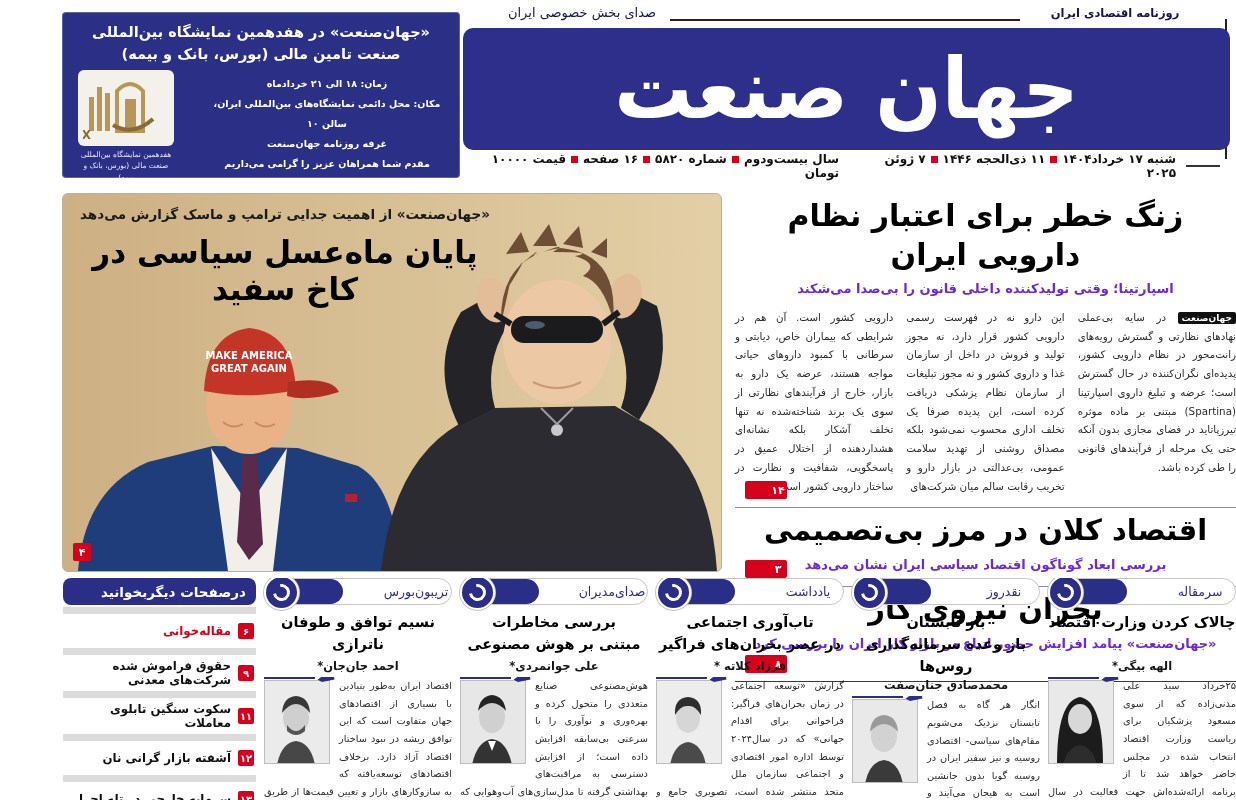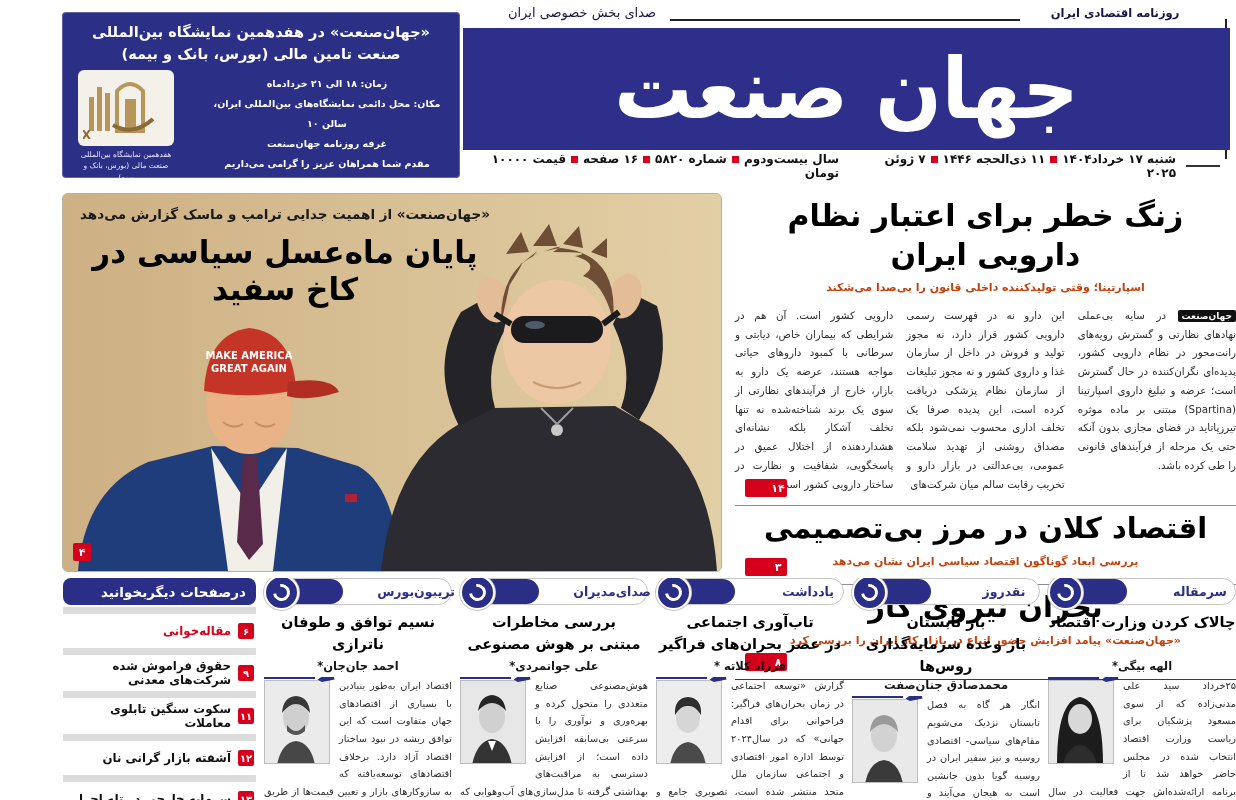--- a/index.html
+++ b/index.html
@@ -1,20 +1,20 @@
 <!DOCTYPE html>
 <html lang="fa"><head>
 <meta charset="utf-8">
 <style>
   html,body{margin:0;padding:0;background:#fff;}
   .page{position:relative;width:1236px;height:800px;background:#fff;overflow:hidden;
         font-family:"DejaVu Sans",sans-serif;direction:rtl;}
   
   .logo-box{position:absolute;left:463px;top:28px;width:767px;height:122px;background:#2d2f8a;
-            border-radius:0;display:flex;align-items:center;justify-content:center;}
+            border-radius:10px;display:flex;align-items:center;justify-content:center;}
   .logo-text{color:#fff;font-weight:bold;font-size:78px;line-height:1;transform:scaleY(1.08);
              letter-spacing:2px;white-space:nowrap;}
   .tagline-left{position:absolute;left:497px;top:5px;width:170px;text-align:center;
                 font-size:13px;font-weight:normal;color:#15154d;}
   .tagline-right{position:absolute;left:1025px;top:6px;width:180px;text-align:center;
                  font-size:11.5px;font-weight:bold;color:#15154d;}
   .top-hline{position:absolute;left:670px;top:19px;width:350px;height:2px;background:#222;}
   .top-vline{position:absolute;left:1225px;top:19px;width:2px;height:140px;background:#222;}
   .dateline{position:absolute;left:463px;top:152px;width:767px;display:flex;align-items:center;
             font-size:12px;font-weight:bold;color:#111;}
@@ -44,32 +44,32 @@
          background:#d6001c;color:#fff;font-weight:bold;font-size:11px;border-radius:2px;}
   .photo .badge{position:absolute;left:10px;bottom:10px;z-index:3;}
   
   .right-col{position:absolute;left:735px;top:192px;width:501px;}
   .art{position:relative;padding:4px 0 12px;}
   .art + .art{border-top:1px solid #8f8f8f;}
   .art:last-child{border-bottom:1px solid #7f1d1d;}
   .art-headline{text-align:center;font-weight:bold;color:#000;line-height:1.3;}
   .art1 .art-headline{font-size:30px;}
   .art2 .art-headline,.art3 .art-headline{font-size:29px;}
-  .art-subhead{text-align:center;font-size:11px;color:#c2410c;font-weight:bold;margin-top:7px;}
+  .art-subhead{text-align:center;font-size:13px;color:#6d28d9;font-weight:bold;margin-top:7px;}
   .art-body{display:flex;gap:13px;margin-top:12px;}
   .art-body p{margin:0;flex:1;font-size:10.3px;line-height:1.82;text-align:justify;color:#2b2b2b;}
   .leadin{background:#111;color:#fff;font-size:9px;font-weight:bold;padding:1px 4px;border-radius:2px;}
   .art .badge{position:absolute;left:10px;bottom:8px;padding-left:24px;}
   .art2{min-height:62px;} .art3{min-height:78px;}
   
   .bottom{position:absolute;left:62px;top:578px;width:1174px;height:222px;display:flex;gap:8px;overflow:hidden;}
   .op-col{width:188px;flex:0 0 188px;display:flex;flex-direction:column;}
   .pill{position:relative;height:25px;border:1px solid #c6c6c6;border-radius:14px;background:#fff;
         display:flex;align-items:center;justify-content:center;padding-left:80px;margin-bottom:7px;}
-  .pill .label{font-weight:bold;font-size:12.5px;color:#2b2e86;margin-left:36px;}
+  .pill .label{font-weight:normal;font-size:12.5px;color:#2b2e86;margin-left:36px;}
   .pill .seg{position:absolute;left:16px;top:0;height:100%;width:62px;background:#2b2e86;border-radius:14px;}
   .pill .circle{position:absolute;left:-1px;top:-4px;width:31px;height:31px;border-radius:50%;
                 background:#2b2e86;border:2px solid #fff;box-shadow:0 0 0 1px #c6c6c6;}
   .pill .circle::after{content:"";position:absolute;inset:7px;border:3px solid #fff;
                 border-radius:50%;border-left-color:transparent;transform:rotate(35deg);}
   .op-headline{text-align:center;font-weight:bold;font-size:14.5px;line-height:1.5;color:#000;min-height:46px;}
   .op-author{text-align:center;font-weight:bold;font-size:11.5px;color:#161616;margin:1px 0 4px;}
   .op-body{font-size:9.8px;line-height:1.8;text-align:justify;color:#2a2a2a;flex:1;overflow:hidden;}
   .portrait{float:left;width:66px;height:84px;margin:3px 9px 4px 0;position:relative;}
   .portrait .frame{position:absolute;left:-7px;top:-7px;width:52px;height:52px;

